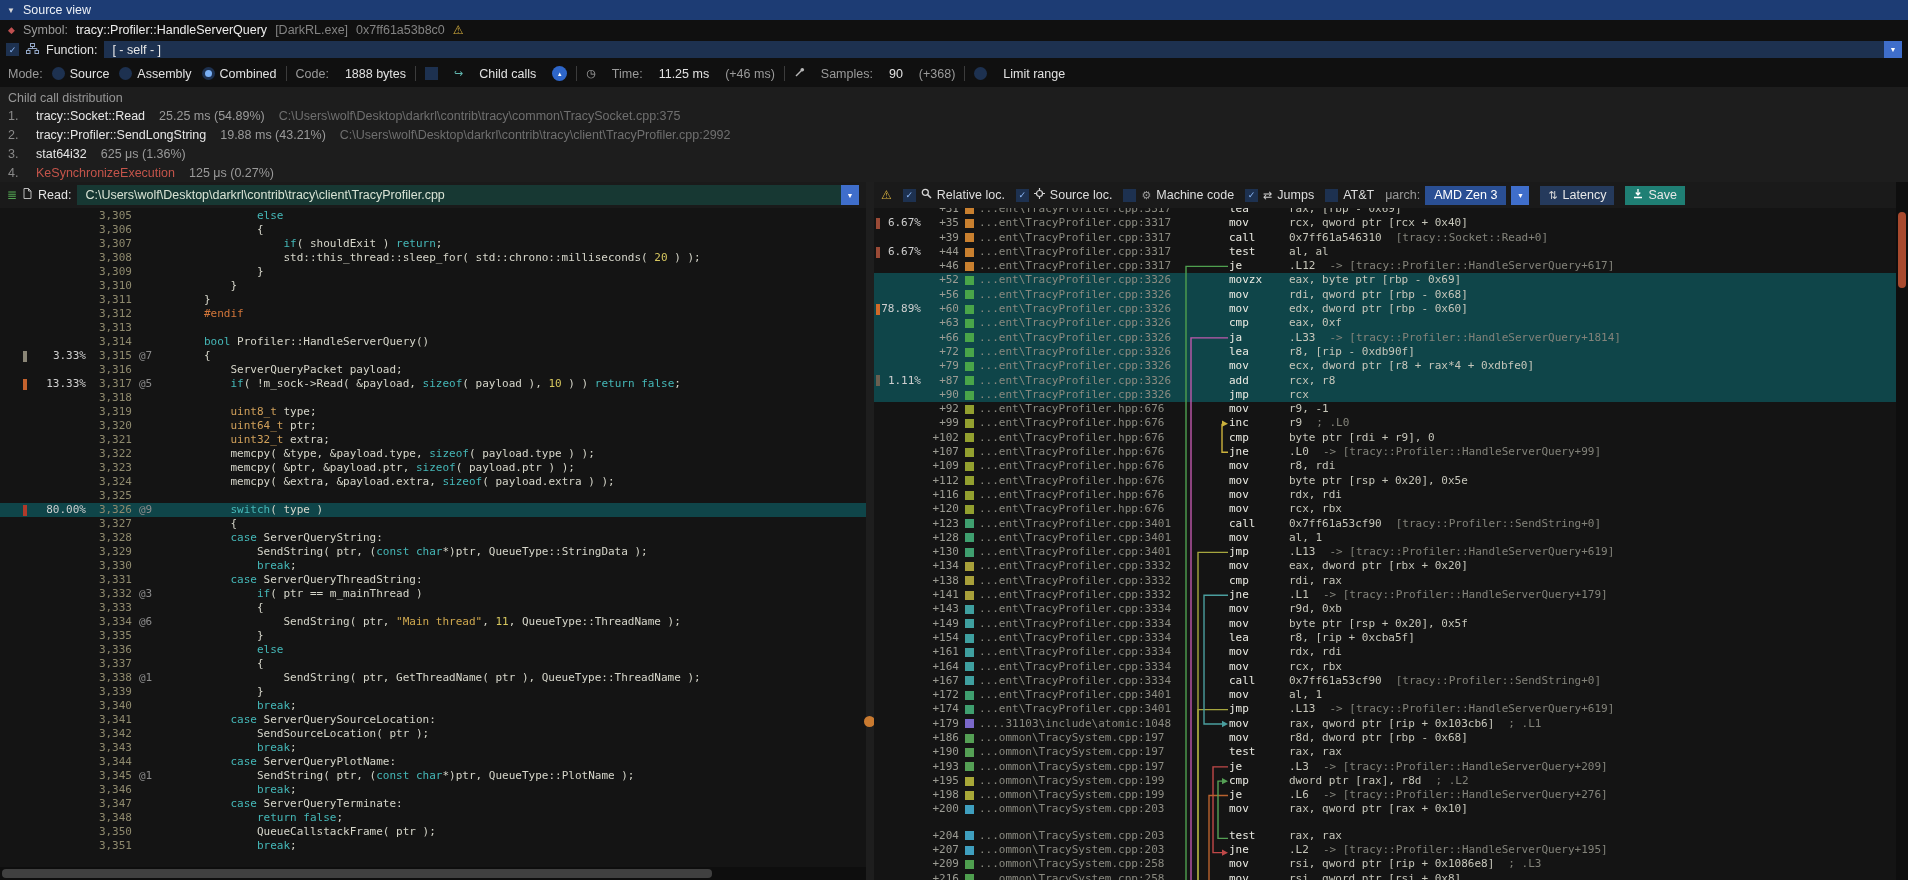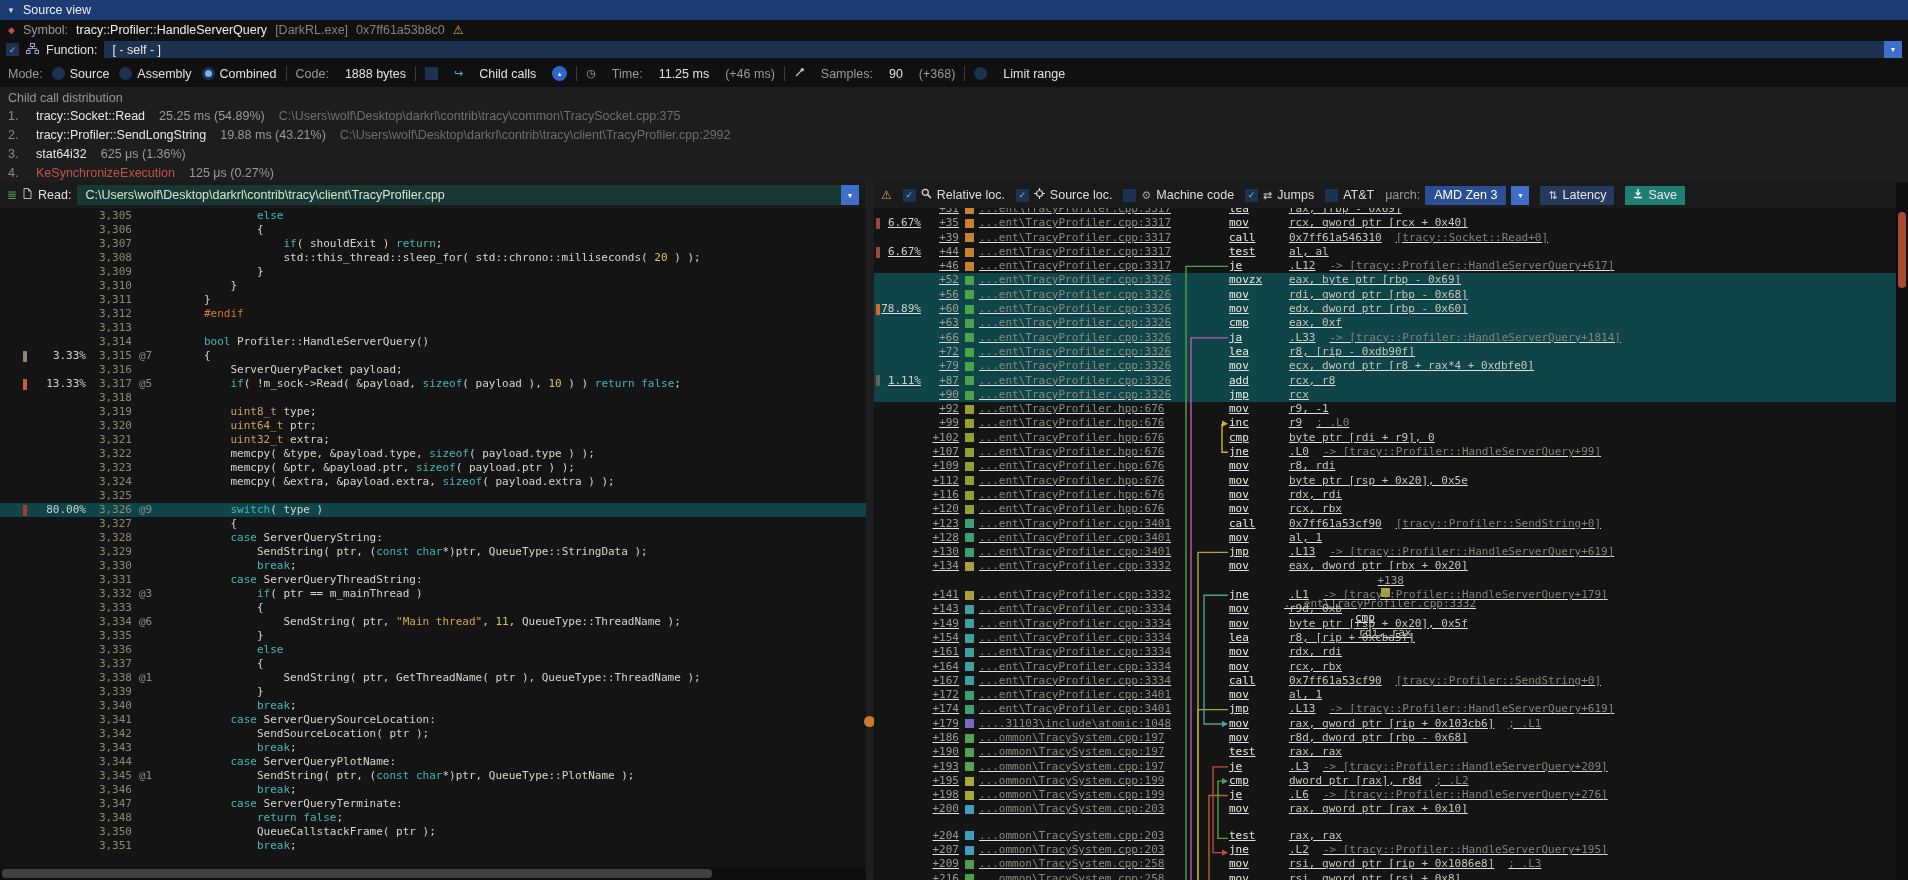--- a/index.html
+++ b/index.html
@@ -89,21 +89,21 @@
   .s-code { padding-left:38px; }
   .tok-k { color:#45b8b8; } .tok-t { color:#d0a05a; } .tok-n { color:#d6c65e; }
   .tok-s { color:#cfa84f; } .tok-p { color:#d2763a; } .tok-d { color:#d6d6ca; }
 
   .hscroll { height:13px; flex:none; background:#0e0e0e; position:relative; }
   .hscroll .grab { position:absolute; left:2px; top:2px; height:9px; width:710px; border-radius:4px; background:#404040; }
 
   
   .asm-area { flex:1; min-height:0; overflow:hidden; position:relative; background:#141414; }
   .asm-rows { position:absolute; top:-6px; left:0; right:0; }
-  .asm-row { display:flex; align-items:center; font-family:"DejaVu Sans Mono", monospace; font-size:11px; white-space:pre;text-decoration:underline; }
+  .asm-row { display:flex; align-items:center; font-family:"DejaVu Sans Mono", monospace; font-size:11px; white-space:pre; }
   .asm-row.hl { background:#0f4549; }
   .a-bar { width:7px; padding-left:2px; flex:none; }
   .a-bar i { display:block; width:4px; height:11px; }
   .a-pct { width:40px; text-align:right; color:#cfcfcf; flex:none; }
   .a-off { width:38px; text-align:right; color:#9c9c94; flex:none; }
   .a-sw  { width:9px; height:9px; margin:0 5px 0 6px; flex:none; }
   .a-loc { width:202px; color:#8a8a80; overflow:hidden; flex:none; }
   .a-jmp { width:48px; flex:none; }
   .a-mn  { width:60px; color:#eaeae2; flex:none; }
   .a-ops { color:#c6c6ba; }
@@ -371,21 +371,21 @@
             <div class="asm-row" style="height: 14.3px; line-height: 14.3px;"><span class="a-bar"></span><span class="a-pct"></span><span class="a-off">+102</span><span class="a-sw" style="background: rgb(147, 160, 47);"></span><span class="a-loc">...ent\TracyProfiler.hpp:676</span><span class="a-jmp"></span><span class="a-mn">cmp</span><span class="a-ops">byte ptr [rdi + r9], 0</span></div>
             <div class="asm-row" style="height: 14.3px; line-height: 14.3px;"><span class="a-bar"></span><span class="a-pct"></span><span class="a-off">+107</span><span class="a-sw" style="background: rgb(147, 160, 47);"></span><span class="a-loc">...ent\TracyProfiler.hpp:676</span><span class="a-jmp"></span><span class="a-mn">jne</span><span class="a-ops">.L0</span><span class="a-cmt">-&gt; [tracy::Profiler::HandleServerQuery+99]</span></div>
             <div class="asm-row" style="height: 14.3px; line-height: 14.3px;"><span class="a-bar"></span><span class="a-pct"></span><span class="a-off">+109</span><span class="a-sw" style="background: rgb(147, 160, 47);"></span><span class="a-loc">...ent\TracyProfiler.hpp:676</span><span class="a-jmp"></span><span class="a-mn">mov</span><span class="a-ops">r8, rdi</span></div>
             <div class="asm-row" style="height: 14.3px; line-height: 14.3px;"><span class="a-bar"></span><span class="a-pct"></span><span class="a-off">+112</span><span class="a-sw" style="background: rgb(147, 160, 47);"></span><span class="a-loc">...ent\TracyProfiler.hpp:676</span><span class="a-jmp"></span><span class="a-mn">mov</span><span class="a-ops">byte ptr [rsp + 0x20], 0x5e</span></div>
             <div class="asm-row" style="height: 14.3px; line-height: 14.3px;"><span class="a-bar"></span><span class="a-pct"></span><span class="a-off">+116</span><span class="a-sw" style="background: rgb(147, 160, 47);"></span><span class="a-loc">...ent\TracyProfiler.hpp:676</span><span class="a-jmp"></span><span class="a-mn">mov</span><span class="a-ops">rdx, rdi</span></div>
             <div class="asm-row" style="height: 14.3px; line-height: 14.3px; align-items: center;"><span class="a-bar"></span><span class="a-pct"></span><span class="a-off">+120</span><span class="a-sw" style="background: rgb(147, 160, 47);"></span><span class="a-loc">...ent\TracyProfiler.hpp:676</span><span class="a-jmp"></span><span class="a-mn">mov</span><span class="a-ops">rcx, rbx</span></div>
             <div class="asm-row" style="height: 14.3px; line-height: 14.3px;"><span class="a-bar"></span><span class="a-pct"></span><span class="a-off">+123</span><span class="a-sw" style="background: rgb(63, 159, 111);"></span><span class="a-loc">...ent\TracyProfiler.cpp:3401</span><span class="a-jmp"></span><span class="a-mn">call</span><span class="a-ops">0x7ff61a53cf90</span><span class="a-cmt">[tracy::Profiler::SendString+0]</span></div>
             <div class="asm-row" style="height: 14.3px; line-height: 14.3px;"><span class="a-bar"></span><span class="a-pct"></span><span class="a-off">+128</span><span class="a-sw" style="background: rgb(63, 159, 111);"></span><span class="a-loc">...ent\TracyProfiler.cpp:3401</span><span class="a-jmp"></span><span class="a-mn">mov</span><span class="a-ops">al, 1</span></div>
             <div class="asm-row" style="height: 14.3px; line-height: 14.3px;"><span class="a-bar"></span><span class="a-pct"></span><span class="a-off">+130</span><span class="a-sw" style="background: rgb(63, 159, 111);"></span><span class="a-loc">...ent\TracyProfiler.cpp:3401</span><span class="a-jmp"></span><span class="a-mn">jmp</span><span class="a-ops">.L13</span><span class="a-cmt">-&gt; [tracy::Profiler::HandleServerQuery+619]</span></div>
             <div class="asm-row" style="height: 14.3px; line-height: 14.3px;"><span class="a-bar"></span><span class="a-pct"></span><span class="a-off">+134</span><span class="a-sw" style="background: rgb(168, 160, 58);"></span><span class="a-loc">...ent\TracyProfiler.cpp:3332</span><span class="a-jmp"></span><span class="a-mn">mov</span><span class="a-ops">eax, dword ptr [rbx + 0x20]</span></div>
-            <div class="asm-row" style="height: 14.3px; line-height: 14.3px; flex-direction: column;"><span class="a-bar"></span><span class="a-pct"></span><span class="a-off">+138</span><span class="a-sw" style="background: rgb(168, 160, 58);"></span><span class="a-loc">...ent\TracyProfiler.cpp:3332</span><span class="a-jmp"></span><span class="a-mn">cmp</span><span class="a-ops">rdi, rax</span></div>
+            <div class="asm-row" style="height: 14.3px; line-height: 14.3px;"><span class="a-bar"></span><span class="a-pct"></span><span class="a-off">+138</span><span class="a-sw" style="background: rgb(168, 160, 58);"></span><span class="a-loc">...ent\TracyProfiler.cpp:3332</span><span class="a-jmp"></span><span class="a-mn">cmp</span><span class="a-ops">rdi, rax</span></div>
             <div class="asm-row" style="height: 14.3px; line-height: 14.3px;"><span class="a-bar"></span><span class="a-pct"></span><span class="a-off">+141</span><span class="a-sw" style="background: rgb(168, 160, 58);"></span><span class="a-loc">...ent\TracyProfiler.cpp:3332</span><span class="a-jmp"></span><span class="a-mn">jne</span><span class="a-ops">.L1</span><span class="a-cmt">-&gt; [tracy::Profiler::HandleServerQuery+179]</span></div>
             <div class="asm-row" style="height: 14.3px; line-height: 14.3px;"><span class="a-bar"></span><span class="a-pct"></span><span class="a-off">+143</span><span class="a-sw" style="background: rgb(63, 160, 160);"></span><span class="a-loc">...ent\TracyProfiler.cpp:3334</span><span class="a-jmp"></span><span class="a-mn">mov</span><span class="a-ops">r9d, 0xb</span></div>
             <div class="asm-row" style="height: 14.3px; line-height: 14.3px;"><span class="a-bar"></span><span class="a-pct"></span><span class="a-off">+149</span><span class="a-sw" style="background: rgb(63, 160, 160);"></span><span class="a-loc">...ent\TracyProfiler.cpp:3334</span><span class="a-jmp"></span><span class="a-mn">mov</span><span class="a-ops">byte ptr [rsp + 0x20], 0x5f</span></div>
             <div class="asm-row" style="height: 14.3px; line-height: 14.3px;"><span class="a-bar"></span><span class="a-pct"></span><span class="a-off">+154</span><span class="a-sw" style="background: rgb(63, 160, 160);"></span><span class="a-loc">...ent\TracyProfiler.cpp:3334</span><span class="a-jmp"></span><span class="a-mn">lea</span><span class="a-ops">r8, [rip + 0xcba5f]</span></div>
             <div class="asm-row" style="height: 14.3px; line-height: 14.3px;"><span class="a-bar"></span><span class="a-pct"></span><span class="a-off">+161</span><span class="a-sw" style="background: rgb(63, 160, 160);"></span><span class="a-loc">...ent\TracyProfiler.cpp:3334</span><span class="a-jmp"></span><span class="a-mn">mov</span><span class="a-ops">rdx, rdi</span></div>
             <div class="asm-row" style="height: 14.3px; line-height: 14.3px;"><span class="a-bar"></span><span class="a-pct"></span><span class="a-off">+164</span><span class="a-sw" style="background: rgb(63, 160, 160);"></span><span class="a-loc">...ent\TracyProfiler.cpp:3334</span><span class="a-jmp"></span><span class="a-mn">mov</span><span class="a-ops">rcx, rbx</span></div>
             <div class="asm-row" style="height: 14.3px; line-height: 14.3px;"><span class="a-bar"></span><span class="a-pct"></span><span class="a-off">+167</span><span class="a-sw" style="background: rgb(63, 160, 160);"></span><span class="a-loc">...ent\TracyProfiler.cpp:3334</span><span class="a-jmp"></span><span class="a-mn">call</span><span class="a-ops">0x7ff61a53cf90</span><span class="a-cmt">[tracy::Profiler::SendString+0]</span></div>
             <div class="asm-row" style="height: 14.3px; line-height: 14.3px;"><span class="a-bar"></span><span class="a-pct"></span><span class="a-off">+172</span><span class="a-sw" style="background: rgb(63, 159, 111);"></span><span class="a-loc">...ent\TracyProfiler.cpp:3401</span><span class="a-jmp"></span><span class="a-mn">mov</span><span class="a-ops">al, 1</span></div>
             <div class="asm-row" style="height: 14.3px; line-height: 14.3px;"><span class="a-bar"></span><span class="a-pct"></span><span class="a-off">+174</span><span class="a-sw" style="background: rgb(63, 159, 111);"></span><span class="a-loc">...ent\TracyProfiler.cpp:3401</span><span class="a-jmp"></span><span class="a-mn">jmp</span><span class="a-ops">.L13</span><span class="a-cmt">-&gt; [tracy::Profiler::HandleServerQuery+619]</span></div>
             <div class="asm-row" style="height: 14.3px; line-height: 14.3px;"><span class="a-bar"></span><span class="a-pct"></span><span class="a-off">+179</span><span class="a-sw" style="background: rgb(122, 104, 201);"></span><span class="a-loc">....31103\include\atomic:1048</span><span class="a-jmp"></span><span class="a-mn">mov</span><span class="a-ops">rax, qword ptr [rip + 0x103cb6]</span><span class="a-cmt">; .L1</span></div>

